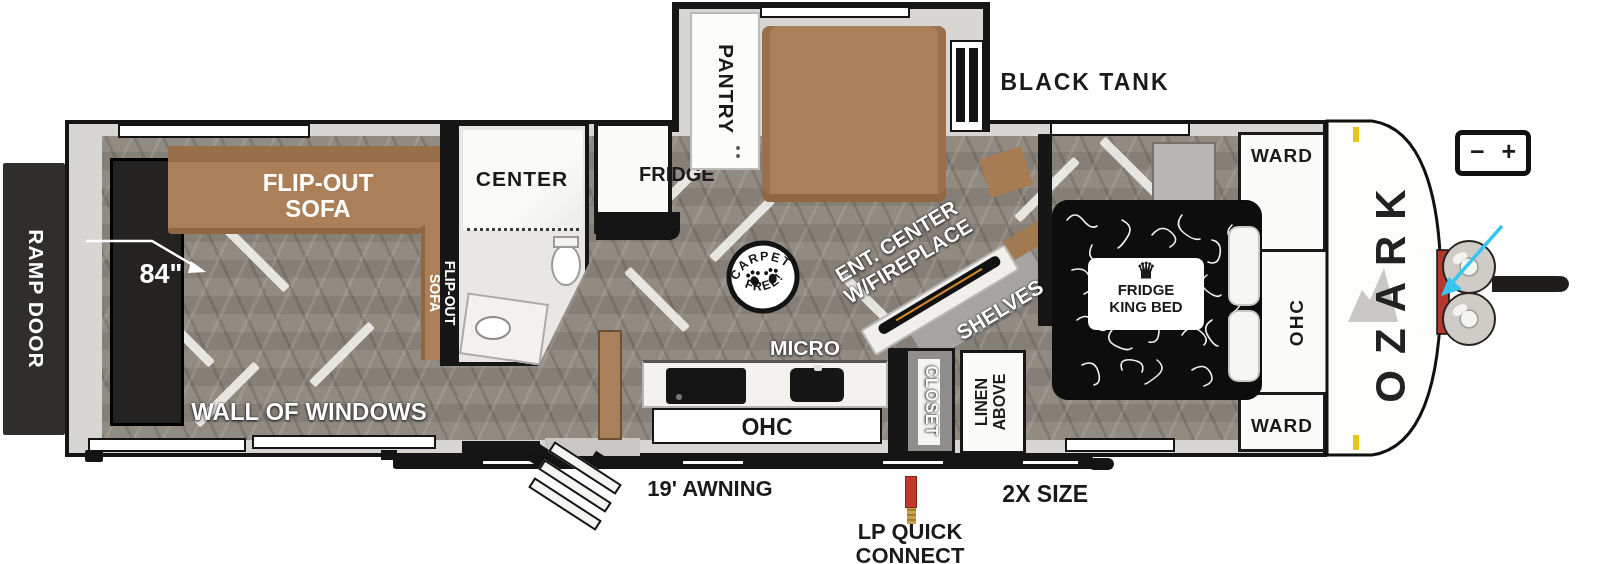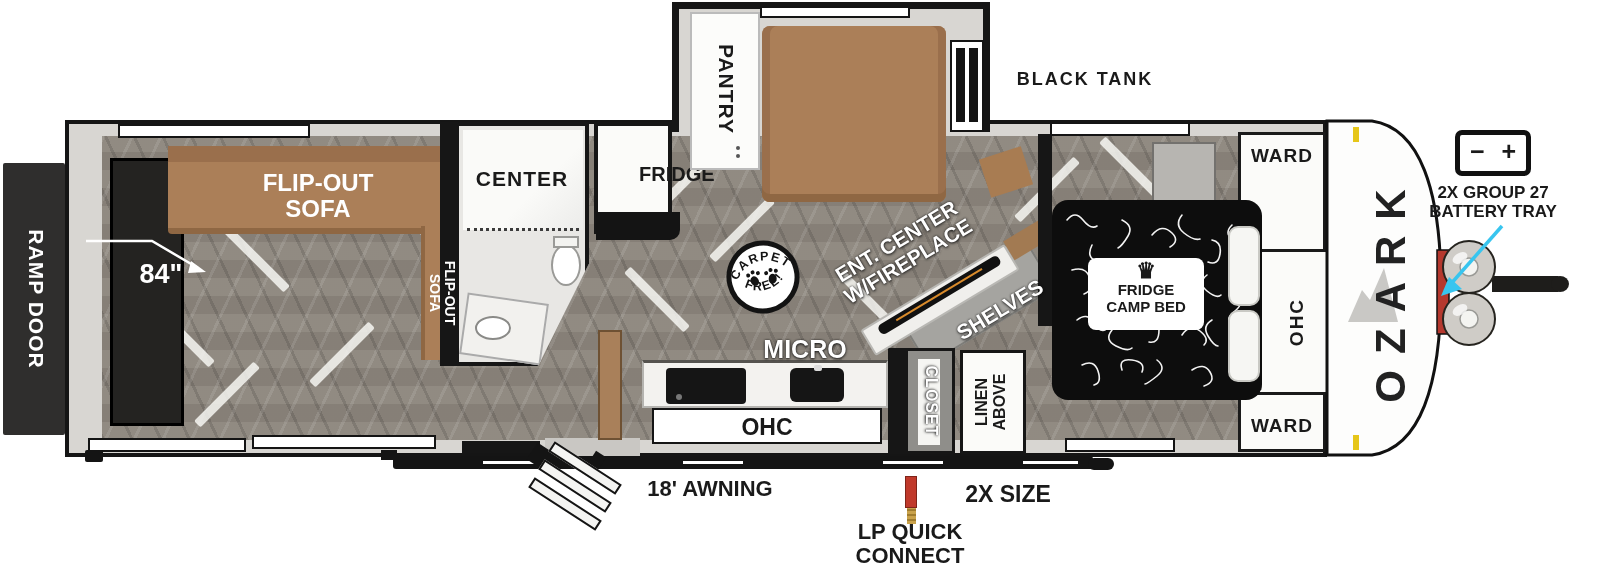--- a/index.html
+++ b/index.html
@@ -59,20 +59,21 @@
   </div>
 
   <div class="abs brown" style="left:421px;top:226px;width:36px;height:134px;border-left:4px solid #8f6743;z-index:3;"></div>
   <div class="abs lbl" style="left:372px;top:275px;width:134px;height:36px;transform:rotate(90deg);color:#fff;font-size:14px;z-index:4;">
     <div>FLIP-OUT</div>
     <div>SOFA</div>
   </div>
 
   <div class="abs lbl" style="left:126px;top:260px;width:70px;height:30px;color:#fff;font-size:27px;z-index:6;">84"</div>
 
+  <div class="abs lbl white-lbl" style="left:178px;top:399px;width:262px;height:26px;font-size:24px;z-index:4;">WALL OF WINDOWS</div>
   <div class="abs window" style="left:88px;top:438px;width:158px;height:14px;z-index:3;"></div>
   <div class="abs window" style="left:252px;top:435px;width:184px;height:14px;z-index:3;"></div>
   <div class="abs window" style="left:118px;top:124px;width:192px;height:14px;z-index:3;"></div>
 
   <div class="abs wall" style="left:440px;top:122px;width:16px;height:244px;z-index:3;"></div>
   <div class="abs wall" style="left:462px;top:441px;width:78px;height:12px;z-index:3;"></div>
 
   <div class="abs" style="left:455px;top:122px;width:134px;height:244px;background:#e8e7e4;border:4px solid #161616;
               clip-path:polygon(0 0,100% 0,100% 58%,62% 100%,0 100%);z-index:3;">
     <div class="abs" style="left:4px;top:4px;width:120px;height:100px;background:linear-gradient(135deg,#fafaf8 60%,#ececea 100%);"></div>
@@ -96,21 +97,21 @@
   </div>
 
   <div class="abs" style="left:690px;top:12px;width:70px;height:158px;background:#fcfcfa;border:2px solid #bbb;z-index:4;"></div>
   <div class="abs lbl" style="left:650px;top:76px;width:150px;height:26px;transform:rotate(90deg);font-size:21px;letter-spacing:1px;z-index:5;">PANTRY</div>
   <div class="abs" style="left:736px;top:146px;width:4px;height:4px;background:#555;border-radius:50%;z-index:5;"></div>
   <div class="abs" style="left:736px;top:154px;width:4px;height:4px;background:#555;border-radius:50%;z-index:5;"></div>
 
   <div class="abs brown" style="left:762px;top:26px;width:184px;height:176px;border-radius:8px;box-shadow:inset 0 -8px 0 #8f6743, inset 8px 0 0 #9a6f4c, inset -8px 0 0 #9a6f4c;z-index:4;"></div>
   <div class="abs" style="left:984px;top:152px;width:44px;height:40px;background:#a87c52;transform:rotate(-18deg);z-index:3;"></div>
 
-  <div class="abs lbl" style="left:980px;top:70px;width:210px;height:52px;font-size:18px;z-index:4;">
+  <div class="abs lbl" style="left:980px;top:70px;width:210px;height:52px;font-size:23px;z-index:4;">
     <div style="letter-spacing:2px;">BLACK TANK</div>
   </div>
 
   <div class="abs" style="left:900px;top:268px;width:150px;height:64px;background:#a5a4a0;border:2px solid #7e7d79;transform:rotate(-31deg);z-index:3;"></div>
   <div class="abs" style="left:1005px;top:226px;width:54px;height:22px;background:#a27a52;transform:rotate(-31deg);z-index:3;"></div>
   <div class="abs" style="left:856px;top:285px;width:168px;height:30px;background:#f0efec;border:2px solid #b9b8b4;border-radius:3px;transform:rotate(-31deg);z-index:4;">
     <div class="abs" style="left:14px;top:3px;width:140px;height:11px;background:#111;border-radius:5px;"></div>
     <div class="abs" style="left:34px;top:7px;width:100px;height:2px;background:#d98b2b;"></div>
   </div>
   <div class="abs lbl white-lbl" style="left:792px;top:228px;width:220px;height:46px;font-size:21px;transform:rotate(-31deg);z-index:5;">
@@ -146,21 +147,21 @@
   </svg>
 
   <div class="abs" style="left:642px;top:360px;width:246px;height:48px;background:#f3f2ef;border:2px solid #b5b4b0;border-top:3px solid #55534f;z-index:3;">
     <div class="abs" style="left:22px;top:5px;width:80px;height:36px;background:#151515;border-radius:4px;">
       <div class="abs" style="left:10px;top:26px;width:6px;height:6px;background:#777;border-radius:50%;"></div>
     </div>
     <div class="abs" style="left:146px;top:5px;width:54px;height:34px;background:#151515;border-radius:6px;">
       <div class="abs" style="left:24px;top:-3px;width:8px;height:6px;background:#ddd;border-radius:2px;"></div>
     </div>
   </div>
-  <div class="abs lbl white-lbl" style="left:760px;top:336px;width:90px;height:24px;font-size:25px;z-index:4;">MICRO</div>
+  <div class="abs lbl white-lbl" style="left:760px;top:336px;width:90px;height:24px;font-size:21px;z-index:4;">MICRO</div>
   <div class="abs lbl" style="left:652px;top:408px;width:230px;height:36px;background:#fff;border:2px solid #151515;z-index:4;">
     <span style="font-size:23px;line-height:34px;">OHC</span>
   </div>
 
   <div class="abs" style="left:545px;top:438px;width:95px;height:18px;background:#c9c7c3;z-index:3;"></div>
   <div class="abs" style="left:598px;top:330px;width:24px;height:110px;background:#a9805a;border:2px solid #6e5133;z-index:4;"></div>
   <div class="abs" style="left:530px;top:448px;width:26px;height:20px;background:#141414;transform:rotate(33deg);z-index:4;"></div>
   <div class="abs" style="left:588px;top:452px;width:12px;height:26px;background:#141414;transform:rotate(33deg);z-index:4;"></div>
   <div class="abs" style="left:545px;top:462px;width:80px;height:12px;background:#f4f4f2;border:2px solid #141414;transform:rotate(33deg);z-index:4;"></div>
   <div class="abs" style="left:535px;top:480px;width:80px;height:12px;background:#f4f4f2;border:2px solid #141414;transform:rotate(33deg);z-index:4;"></div>
@@ -216,43 +217,43 @@
       <path d="M180,25 q-8,8 0,14 t12,6"></path>
         <path d="M185,95 q8,8 -2,16 t-4,12"></path>
       <path d="M182,150 q-8,6 -2,14 t10,8"></path>
     </g>
   </svg>
   <div class="abs" style="left:1228px;top:226px;width:32px;height:80px;background:#f6f6f3;border:2px solid #c9c9c4;border-radius:10px;z-index:4;"></div>
   <div class="abs" style="left:1228px;top:310px;width:32px;height:72px;background:#f6f6f3;border:2px solid #c9c9c4;border-radius:10px;z-index:4;"></div>
   <div class="abs lbl" style="left:1088px;top:258px;width:116px;height:72px;background:#fff;border-radius:8px;padding-top:2px;z-index:5;">
     <div style="font-size:22px;line-height:1;">♛</div>
     <div style="font-size:15px;">FRIDGE</div>
-    <div style="font-size:15px;">CAMP BED</div>
+    <div style="font-size:15px;">KING BED</div>
   </div>
 
   <div class="abs" style="left:393px;top:456px;width:700px;height:13px;background:#141414;border-radius:3px;z-index:3;">
     <div class="abs" style="left:90px;top:5px;width:60px;height:3px;background:#fff;"></div>
     <div class="abs" style="left:290px;top:5px;width:60px;height:3px;background:#fff;"></div>
     <div class="abs" style="left:490px;top:5px;width:60px;height:3px;background:#fff;"></div>
     <div class="abs" style="left:630px;top:5px;width:55px;height:3px;background:#fff;"></div>
   </div>
   <div class="abs" style="left:1088px;top:458px;width:26px;height:12px;background:#141414;border-radius:6px;z-index:3;"></div>
   <div class="abs" style="left:381px;top:450px;width:16px;height:10px;background:#141414;z-index:3;"></div>
   <div class="abs" style="left:85px;top:450px;width:18px;height:12px;background:#141414;border-radius:2px;z-index:3;"></div>
 
-  <div class="abs lbl" style="left:636px;top:477px;width:148px;height:26px;font-size:22px;z-index:4;">18' AWNING</div>
+  <div class="abs lbl" style="left:636px;top:477px;width:148px;height:26px;font-size:22px;z-index:4;">19' AWNING</div>
 
   <div class="abs" style="left:905px;top:476px;width:12px;height:32px;background:#c0392b;border:1px solid #7e241a;z-index:4;"></div>
   <div class="abs" style="left:907px;top:508px;width:9px;height:16px;background:repeating-linear-gradient(0deg,#c9a24b 0 3px,#a07c2e 3px 5px);z-index:4;"></div>
   <div class="abs lbl" style="left:845px;top:520px;width:130px;height:46px;font-size:22px;z-index:4;">
     <div>LP QUICK</div>
     <div>CONNECT</div>
   </div>
 
-  <div class="abs lbl" style="left:928px;top:482px;width:160px;height:50px;font-size:23px;z-index:4;">
+  <div class="abs lbl" style="left:928px;top:482px;width:160px;height:50px;font-size:23px;z-index:4;text-align:right;">
     <div>2X SIZE</div>
   </div>
 
   <svg class="abs" style="left:0;top:0;z-index:5;pointer-events:none;" width="1600" height="564" viewBox="0 0 1600 564">
 
     <path d="M1327,121 L1372,121 C1420,128 1441,190 1441,288 C1441,386 1420,448 1372,455 L1327,455 Z" fill="#fdfdfc" stroke="#111" stroke-width="3"></path>
     <rect x="1353" y="127" width="6" height="15" fill="#e6c619"></rect>
     <rect x="1353" y="435" width="6" height="15" fill="#e6c619"></rect>
     <polygon points="1348,322 1362,290 1370,300 1384,268 1398,322" fill="#c9c8c5"></polygon>
 
@@ -276,18 +277,14 @@
     <polyline points="86,241 152,241 198,268" fill="none" stroke="#fff" stroke-width="2.5"></polyline>
     <polygon points="206,272 191,261 188,273" fill="#fff"></polygon>
   </svg>
 
   <div class="abs lbl" style="left:1252px;top:264px;width:280px;height:48px;transform:rotate(-90deg);font-size:42px;letter-spacing:16px;color:#222;z-index:6;">OZARK</div>
 
   <div class="abs" style="left:1455px;top:130px;width:76px;height:46px;background:#fff;border:5px solid #111;border-radius:7px;z-index:6;">
     <span style="position:absolute;left:10px;top:2px;font-size:25px;">−</span>
     <span style="position:absolute;right:10px;top:2px;font-size:25px;">+</span>
   </div>
-  <div class="abs lbl" style="left:1423px;top:184px;width:140px;height:42px;font-size:17px;z-index:6;">
-    <div>2X GROUP 27</div>
-    <div>BATTERY TRAY</div>
-  </div>
 
 </div>
 
 </body></html>

